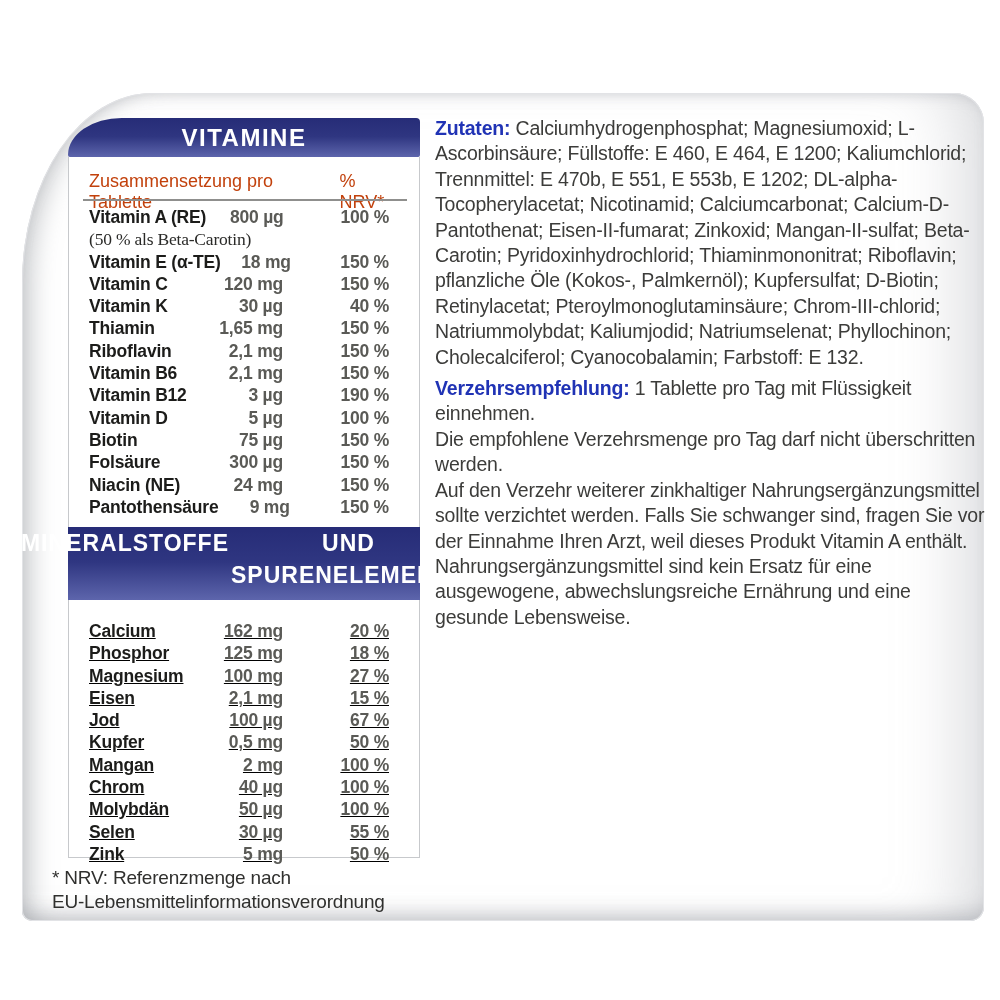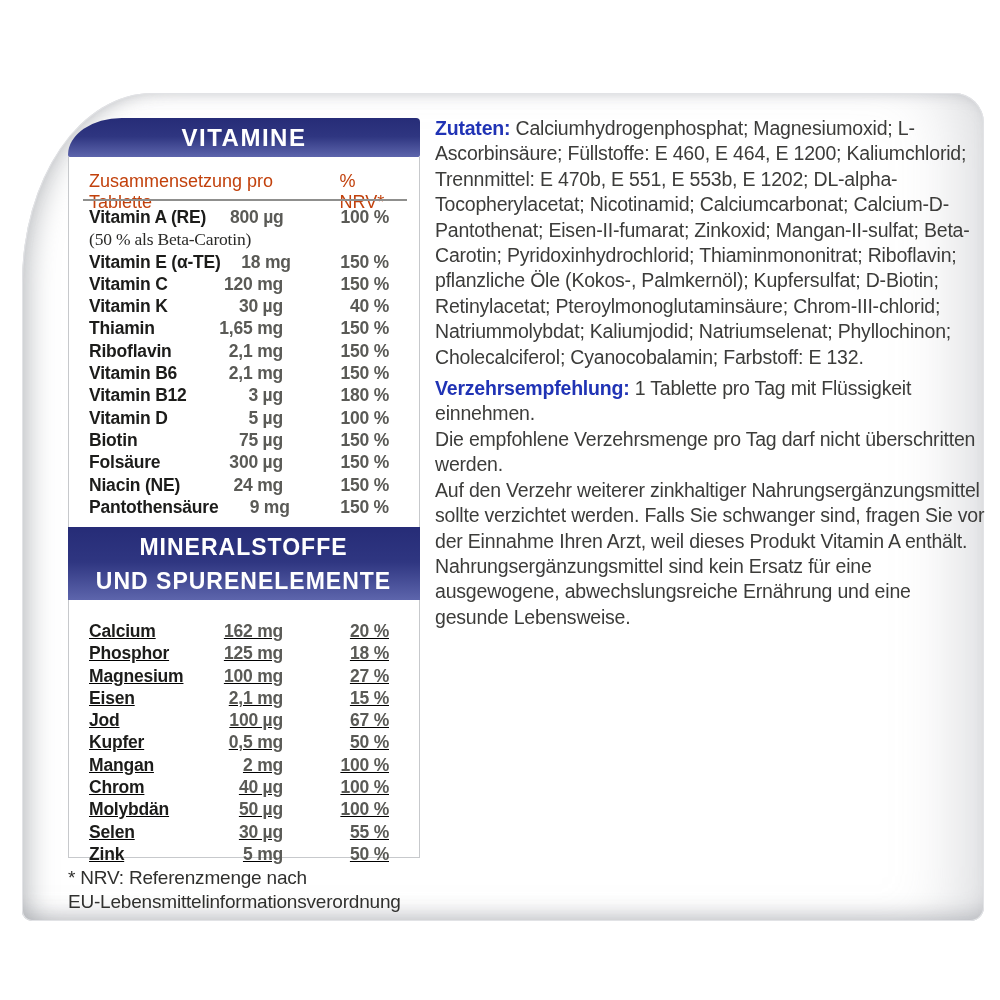--- a/index.html
+++ b/index.html
@@ -54,25 +54,25 @@
   .row .amt{width:78px;text-align:right;font-weight:bold;color:#5a5a56;letter-spacing:-0.2px;}
   .row .nrv{width:78px;text-align:right;font-weight:bold;color:#5a5a56;letter-spacing:-0.2px;margin-left:28px;}
   .row-note{
     padding:0 20px;height:22.3px;line-height:22.3px;font-size:17.5px;
     color:#2a2a28;letter-spacing:-0.2px;white-space:nowrap;font-family:Liberation Serif, serif;
   }
   .banner-minerals{
     position:absolute;left:-1.5px;top:370px;width:352px;height:73px;
     background:linear-gradient(180deg,#262c77 0%,#2f3681 48%,#5d65ac 100%);
     color:#fff;font-weight:bold;text-align:center;font-size:23px;
-    letter-spacing:1px;display:flex;flex-direction:column;justify-content:center;gap:2px;
+    letter-spacing:1px;display:flex;flex-direction:row;justify-content:center;gap:2px;
   }
   .banner-minerals div{line-height:32px;}
   .footnote{
-    position:absolute;left:46px;top:773px;font-size:19px;line-height:24px;
+    position:absolute;left:30px;top:773px;font-size:19px;line-height:24px;
     color:#30302e;letter-spacing:-0.2px;
   }
   
   .right-col{
     position:absolute;left:413px;top:23px;width:552px;
     font-size:19.5px;line-height:25.4px;color:#3c3c3a;letter-spacing:-0.2px;
   }
   .right-col p{margin:0;}
   .right-col .gap{margin-top:6px;}
   .accent{font-weight:bold;color:#2033b5;}
@@ -126,21 +126,21 @@
           <span class="nrv">150 %</span>
         </div>
         <div class="row">
           <span class="nm">Vitamin B6</span>
           <span class="amt">2,1 mg</span>
           <span class="nrv">150 %</span>
         </div>
         <div class="row">
           <span class="nm">Vitamin B12</span>
           <span class="amt">3 µg</span>
-          <span class="nrv">180 %</span>
+          <span class="nrv">190 %</span>
         </div>
         <div class="row">
           <span class="nm">Vitamin D</span>
           <span class="amt">5 µg</span>
           <span class="nrv">100 %</span>
         </div>
         <div class="row">
           <span class="nm">Biotin</span>
           <span class="amt">75 µg</span>
           <span class="nrv">150 %</span>

